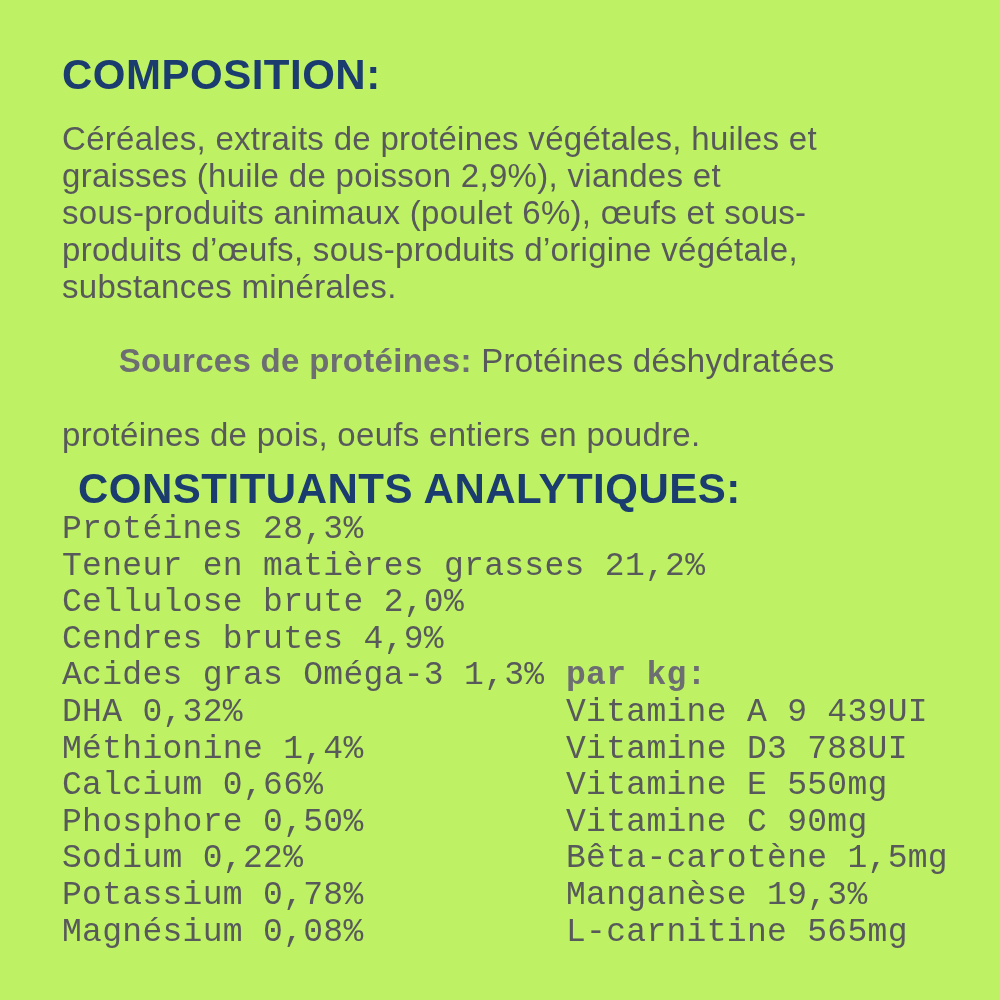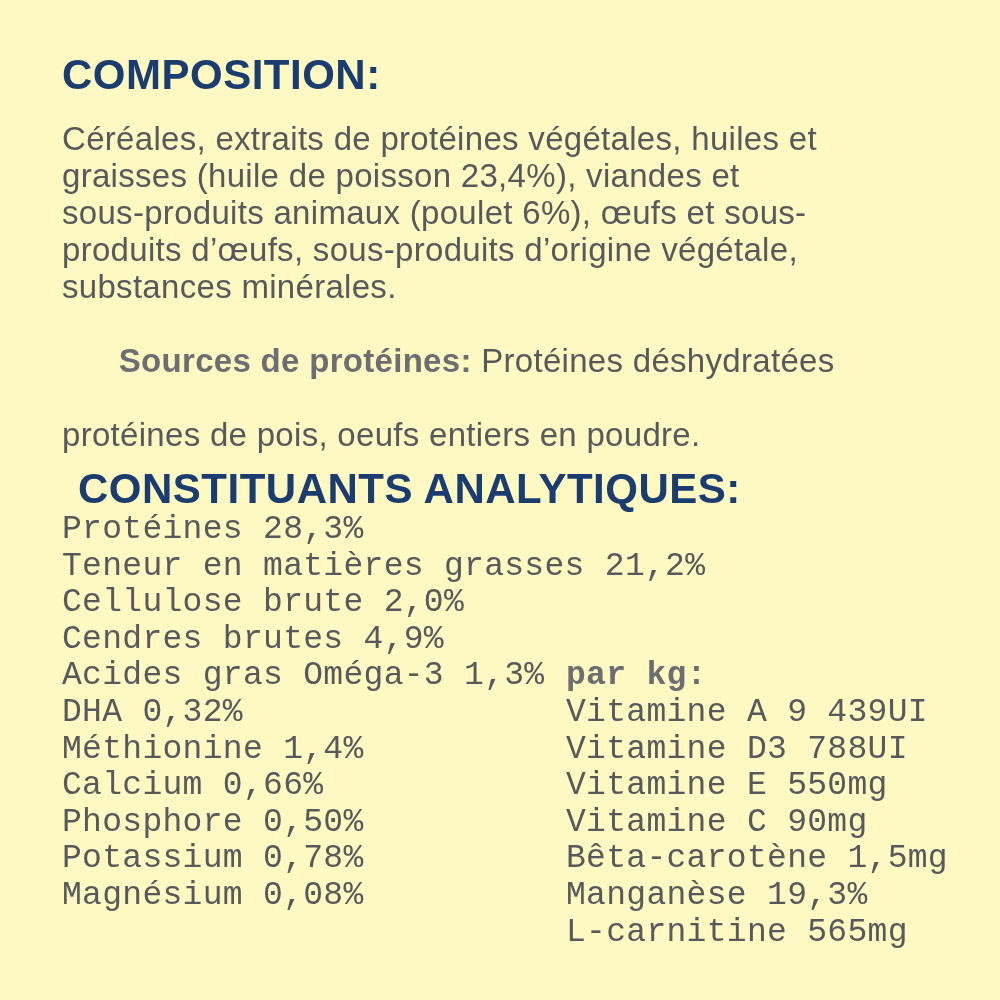--- a/index.html
+++ b/index.html
@@ -4,21 +4,21 @@
 <style>
   html, body {
     margin: 0;
     padding: 0;
     background: #ffffff;
   }
   .page {
     position: relative;
     width: 1000px;
     height: 1000px;
-    background: #fef9c3;
+    background: #bef264;
     overflow: hidden;
     font-family: "Liberation Sans", sans-serif;
   }
   h1.heading, h2.heading {
     position: absolute;
     left: 62px;
     margin: 0;
     color: #1b3c6e;
     font-size: 42px;
     font-weight: 800;
@@ -66,21 +66,21 @@
 </style>
 </head>
 <body>
 
 <div class="page">
 
   <h1 class="heading" id="composition-heading">COMPOSITION:</h1>
 
   <div class="para">
     <div class="line">Céréales, extraits de protéines végétales, huiles et</div>
-    <div class="line">graisses (huile de poisson 23,4%), viandes et</div>
+    <div class="line">graisses (huile de poisson 2,9%), viandes et</div>
     <div class="line">sous-produits animaux (poulet 6%), œufs et sous-</div>
     <div class="line">produits d’œufs, sous-produits d’origine végétale,</div>
     <div class="line">substances minérales.</div>
     <div class="line">
       <span class="bold-label">Sources de protéines:</span><span> Protéines déshydratées</span>
     </div>
     <div class="line">protéines de pois, oeufs entiers en poudre.</div>
   </div>
 
   <h2 class="heading" id="analytics-heading">CONSTITUANTS ANALYTIQUES:</h2>
@@ -90,20 +90,21 @@
     <div class="left-col">
       <div class="item">Protéines 28,3%</div>
       <div class="item">Teneur en matières grasses 21,2%</div>
       <div class="item">Cellulose brute 2,0%</div>
       <div class="item">Cendres brutes 4,9%</div>
       <div class="item">Acides gras Oméga-3 1,3%</div>
       <div class="item">DHA 0,32%</div>
       <div class="item">Méthionine 1,4%</div>
       <div class="item">Calcium 0,66%</div>
       <div class="item">Phosphore 0,50%</div>
+      <div class="item">Sodium 0,22%</div>
       <div class="item">Potassium 0,78%</div>
       <div class="item">Magnésium 0,08%</div>
     </div>
 
     <div class="right-col">
       <div class="item bold-label">par kg:</div>
       <div class="item">Vitamine A 9 439UI</div>
       <div class="item">Vitamine D3 788UI</div>
       <div class="item">Vitamine E 550mg</div>
       <div class="item">Vitamine C 90mg</div>

